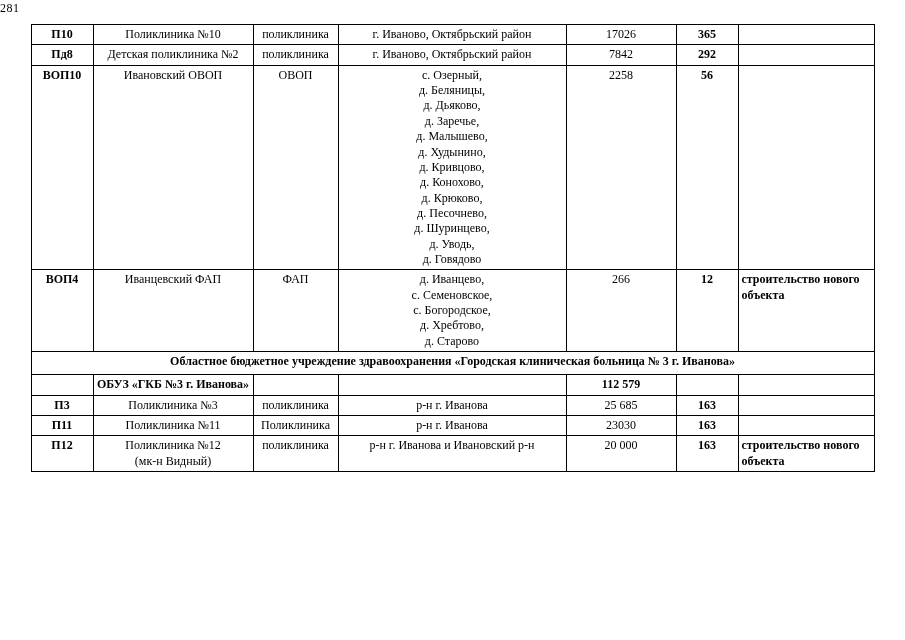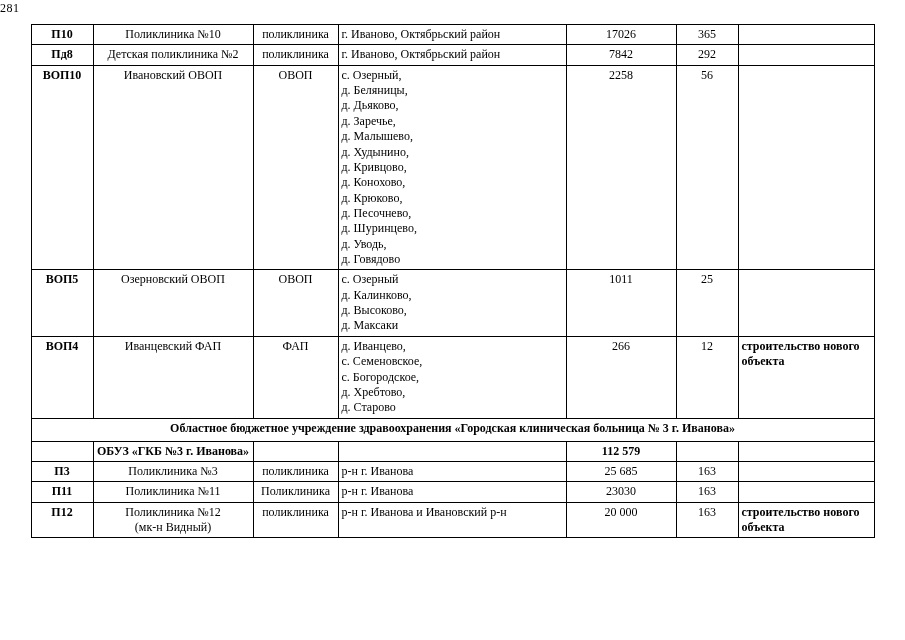--- a/index.html
+++ b/index.html
@@ -35,23 +35,23 @@
     line-height: 1.28;
   }
   table.doc-table td {
     border: 1px solid #000000;
     vertical-align: top;
     padding: 2px 3px;
   }
   .c-code   { width: 62px;  text-align: center; font-weight: bold; }
   .c-name   { width: 160px; text-align: center; }
   .c-type   { width: 85px;  text-align: center; }
-  .c-place  { width: 228px; text-align: left; padding-left: 6px; }
+  .c-place  { width: 228px; text-align: center; padding-left: 6px; }
   .c-num1   { width: 110px; text-align: center; margin-left: 8px; }
-  .c-num2   { width: 62px;  text-align: center; }
+  .c-num2   { width: 62px;  text-align: center; font-weight: bold; }
   .c-note   { width: 136px; text-align: left; padding-left: 5px; font-weight: bold; }
 
   .multiline { white-space: pre-line; }
   .bold { font-weight: bold; }
   .section-title {
     text-align: center;
     font-weight: bold;
     padding: 3px 4px;
   }
   .tall { height: 18px; }
@@ -110,32 +110,20 @@
 д. Крюково,
 д. Песочнево,
 д. Шуринцево,
 д. Уводь,
 д. Говядово</td>
         <td class="c-num1">2258</td>
         <td class="c-num2">56</td>
         <td class="c-note"></td>
       </tr>
 
-      <tr>
-        <td class="c-code">ВОП5</td>
-        <td class="c-name">Озерновский ОВОП</td>
-        <td class="c-type">ОВОП</td>
-        <td class="c-place multiline">с. Озерный
-д. Калинково,
-д. Высоково,
-д. Максаки</td>
-        <td class="c-num1">1011</td>
-        <td class="c-num2">25</td>
-        <td class="c-note"></td>
-      </tr>
 
       <tr>
         <td class="c-code">ВОП4</td>
         <td class="c-name">Иванцевский ФАП</td>
         <td class="c-type">ФАП</td>
         <td class="c-place multiline">д. Иванцево,
 с. Семеновское,
 с. Богородское,
 д. Хребтово,
 д. Старово</td>

